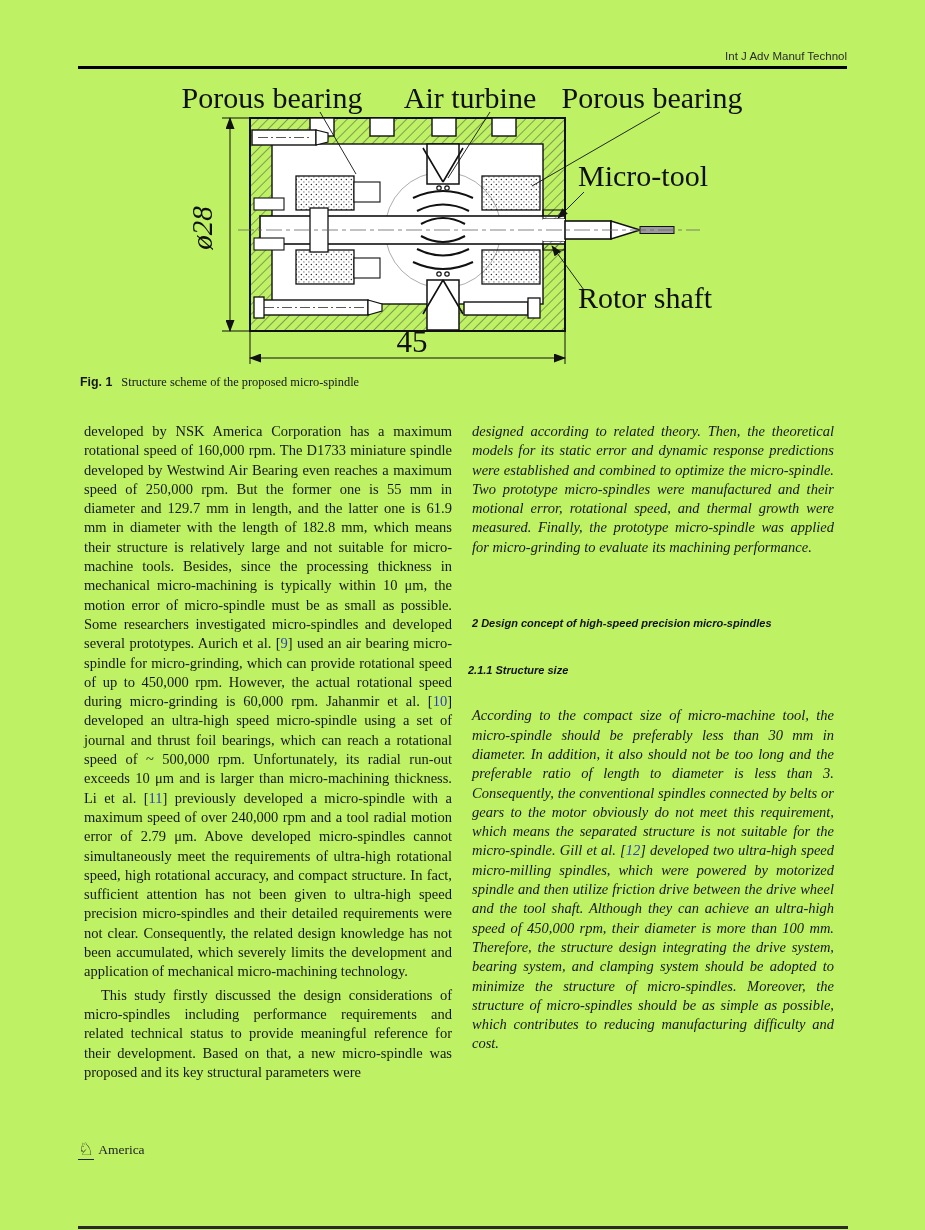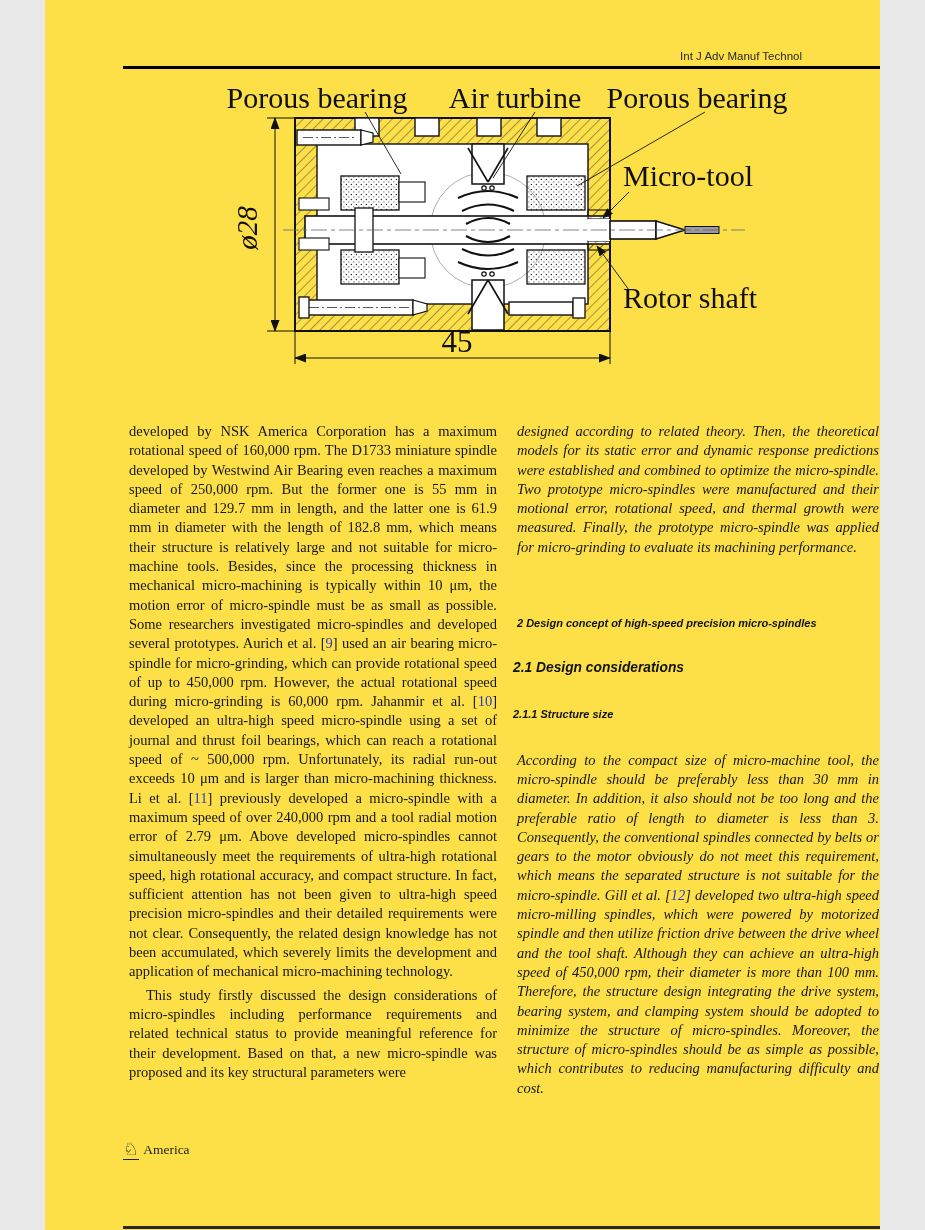--- a/index.html
+++ b/index.html
@@ -1,16 +1,16 @@
 <!DOCTYPE html>
 <html><head>
 <meta charset="utf-8">
 <style>
   html,body{margin:0;padding:0;background:#e8e8e8;}
-  .page{position:relative;width:835px;height:1230px;background:#fde047;overflow:hidden;
+  .page{position:relative;width:925px;height:1230px;background:#bef264;overflow:hidden;
         font-family:"Liberation Serif",serif;color:#1a1a1a;margin:0 auto;}
   .journal-name{position:absolute;top:50px;right:78px;font-family:"Liberation Sans",sans-serif;
         font-size:11.5px;color:#2b2b2b;}
   .header-rule{position:absolute;top:66px;left:78px;width:769px;height:2.5px;background:#000;}
   .figure-wrap{position:absolute;top:78px;left:160px;width:700px;height:292px;}
   .fig-label{font-family:"Liberation Serif",serif;font-size:30px;fill:#101010;}
   .dim-label{font-family:"Liberation Serif",serif;font-size:29px;fill:#101010;font-style:italic;}
   .dim-label-len{font-family:"Liberation Serif",serif;font-size:31px;fill:#101010;}
   .caption{position:absolute;top:375px;left:80px;width:720px;font-size:12.4px;color:#151515;}
   .caption .tag{font-family:"Liberation Sans",sans-serif;font-weight:bold;margin-right:9px;}
@@ -138,30 +138,32 @@
         <line x1="90" y1="280" x2="405" y2="280" stroke-width="1" marker-start="url(#arr)" marker-end="url(#arr)"></line>
       </g>
 
       <text class="fig-label" x="418" y="108">Micro-tool</text>
       <text class="fig-label" x="418" y="230">Rotor shaft</text>
       <text class="dim-label" x="46" y="156" text-anchor="middle" transform="rotate(-90 46 150)">ø28</text>
       <text class="dim-label-len" x="252" y="274" text-anchor="middle">45</text>
     </svg>
   </div>
 
+  <div class="caption">
+    <span class="tag">Fig. 1</span><span>Structure scheme of the proposed micro-spindle</span>
+  </div>
 
   <div class="col col-left">
     <p><span>developed by NSK America Corporation has a maximum rotational speed of 160,000 rpm. The D1733 miniature spindle developed by Westwind Air Bearing even reaches a maximum speed of 250,000 rpm. But the former one is 55 mm in diameter and 129.7 mm in length, and the latter one is 61.9 mm in diameter with the length of 182.8 mm, which means their structure is relatively large and not suitable for micro-machine tools. Besides, since the processing thickness in mechanical micro-machining is typically within 10 μm, the motion error of micro-spindle must be as small as possible. Some researchers investigated micro-spindles and developed several prototypes. Aurich et al. [</span><span class="cite">9</span><span>] used an air bearing micro-spindle for micro-grinding, which can provide rotational speed of up to 450,000 rpm. However, the actual rotational speed during micro-grinding is 60,000 rpm. Jahanmir et al. [</span><span class="cite">10</span><span>] developed an ultra-high speed micro-spindle using a set of journal and thrust foil bearings, which can reach a rotational speed of ~ 500,000 rpm. Unfortunately, its radial run-out exceeds 10 μm and is larger than micro-machining thickness. Li et al. [</span><span class="cite">11</span><span>] previously developed a micro-spindle with a maximum speed of over 240,000 rpm and a tool radial motion error of 2.79 μm. Above developed micro-spindles cannot simultaneously meet the requirements of ultra-high rotational speed, high rotational accuracy, and compact structure. In fact, sufficient attention has not been given to ultra-high speed precision micro-spindles and their detailed requirements were not clear. Consequently, the related design knowledge has not been accumulated, which severely limits the development and application of mechanical micro-machining technology.</span></p>
     <p class="indent">This study firstly discussed the design considerations of micro-spindles including performance requirements and related technical status to provide meaningful reference for their development. Based on that, a new micro-spindle was proposed and its key structural parameters were</p>
   </div>
 
   <div class="col col-right">
     <p>designed according to related theory. Then, the theoretical models for its static error and dynamic response predictions were established and combined to optimize the micro-spindle. Two prototype micro-spindles were manufactured and their motional error, rotational speed, and thermal growth were measured. Finally, the prototype micro-spindle was applied for micro-grinding to evaluate its machining performance.</p>
     <h2 class="sec-head">2 Design concept of high-speed precision micro-spindles</h2>
-    <h3 class="sub-head">2.1 Design considerations</h3>
     <h4 class="subsub-head">2.1.1 Structure size</h4>
     <p class="after-head"><span>According to the compact size of micro-machine tool, the micro-spindle should be preferably less than 30 mm in diameter. In addition, it also should not be too long and the preferable ratio of length to diameter is less than 3. Consequently, the conventional spindles connected by belts or gears to the motor obviously do not meet this requirement, which means the separated structure is not suitable for the micro-spindle. Gill et al. [</span><span class="cite">12</span><span>] developed two ultra-high speed micro-milling spindles, which were powered by motorized spindle and then utilize friction drive between the drive wheel and the tool shaft. Although they can achieve an ultra-high speed of 450,000 rpm, their diameter is more than 100 mm. Therefore, the structure design integrating the drive system, bearing system, and clamping system should be adopted to minimize the structure of micro-spindles. Moreover, the structure of micro-spindles should be as simple as possible, which contributes to reducing manufacturing difficulty and cost.</span></p>
   </div>
 
   <div class="footer">
     <span class="springer-logo">♘</span>
     <span>America</span>
   </div>
 
   <div class="bottom-edge"></div>

